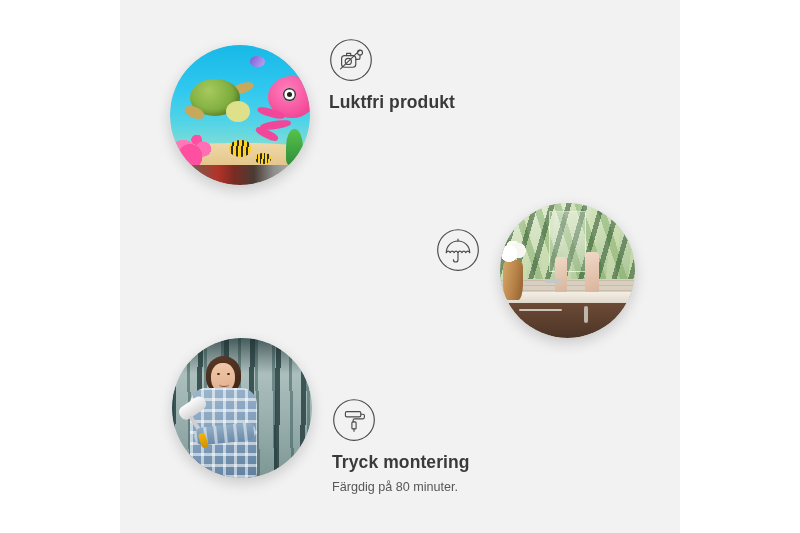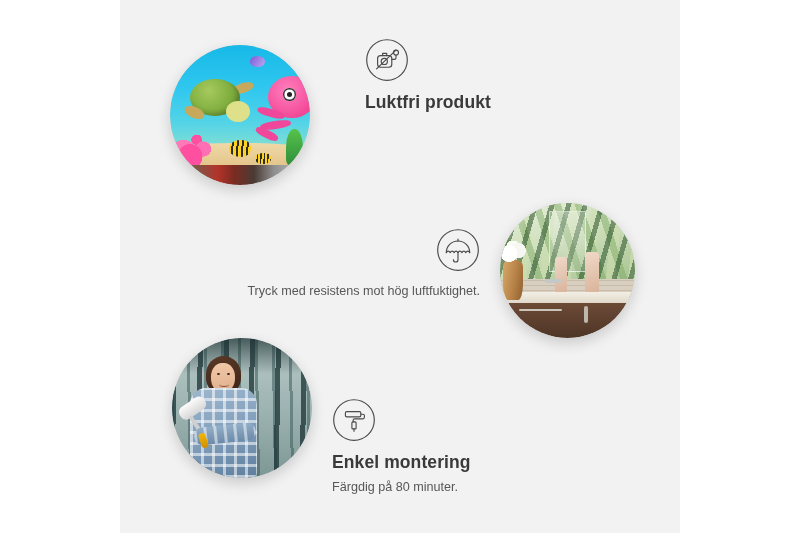--- a/index.html
+++ b/index.html
@@ -299,21 +299,21 @@
           <div class="sand"></div>
           <div class="seaweed"></div>
           <div class="coral"></div>
           <div class="fishA"></div>
           <div class="fishB"></div>
           <div class="strip"></div>
         </div>
       </div>
     </div>
 
-    <div class="feature align-left" style="left:209px; top:38px; width:295px;margin-left:36px;">
+    <div class="feature align-left" style="left:209px; top:38px; width:295px;">
       <span class="icon-wrap">
         <svg viewBox="0 0 44 44" fill="none" stroke="#4a4a4a" stroke-width="1.15" stroke-linecap="round" stroke-linejoin="round">
           <circle cx="22" cy="22" r="20.3"></circle>
           <path d="M15.6 17.6h8.2a3 3 0 0 1 3 3v5.6a3 3 0 0 1-3 3h-8.2a3 3 0 0 1-3-3v-5.6a3 3 0 0 1 3-3z"></path>
           <path d="M17.6 17.6v-2.3h4.1v2.3"></path>
           <path d="M26.8 21.4h2.6a1.6 1.6 0 0 0 1.6-1.6v-2.3"></path>
           <circle cx="31" cy="14.6" r="2.5"></circle>
           <circle cx="19.3" cy="23.4" r="3.1"></circle>
           <path d="M11.6 30.8 30.9 12.2"></path>
         </svg>
@@ -341,21 +341,20 @@
     <div class="feature align-right" style="left:95px; top:228px; width:265px;">
       <span class="icon-wrap">
         <svg viewBox="0 0 44 44" fill="none" stroke="#4a4a4a" stroke-width="1.15" stroke-linecap="round" stroke-linejoin="round">
           <circle cx="22" cy="22" r="20.3"></circle>
           <path d="M10.3 24.6c0-6.4 5.2-11.6 11.7-11.6s11.7 5.2 11.7 11.6"></path>
           <path d="M10.3 24.6c1.1-2 2.8-2 3.9 0 1.1-2 2.8-2 3.9 0 1.1-2 2.8-2 3.9 0 1.1-2 2.8-2 3.9 0 1.1-2 2.8-2 3.9 0 1.1-2 2.8-2 3.9 0"></path>
           <path d="M22 24.6v7.1a2.3 2.3 0 0 1-4.6 0"></path>
           <path d="M22 13v-2"></path>
         </svg>
       </span>
-      <p class="body">Tryck med resistens mot hög luftfuktighet.</p>
     </div>
 
     <div class="photo" style="left:52px; top:338px; width:140px; height:140px;">
       <div class="inner">
         <div class="forest">
           <div class="bg"></div>
           <div class="canopy"></div>
           <div class="hair"></div>
           <div class="face"></div>
           <div class="eyeL"></div>
@@ -373,18 +372,18 @@
     <div class="feature align-left" style="left:212px; top:398px; width:280px;">
       <span class="icon-wrap">
         <svg viewBox="0 0 44 44" fill="none" stroke="#4a4a4a" stroke-width="1.15" stroke-linecap="round" stroke-linejoin="round">
           <circle cx="22" cy="22" r="20.3"></circle>
           <rect x="13.4" y="13.6" width="15.4" height="5.3" rx="1.3"></rect>
           <path d="M28.8 16.2h2.1a1.5 1.5 0 0 1 1.5 1.5v1.6a1.5 1.5 0 0 1-1.5 1.5h-8.3a1.4 1.4 0 0 0-1.4 1.4v1.7"></path>
           <rect x="19.9" y="23.9" width="4.2" height="7" rx="1"></rect>
           <path d="M22 30.9v2.4"></path>
         </svg>
       </span>
-      <p class="headline">Enkel montering</p>
+      <p class="headline">Tryck montering</p>
       <p class="body">Färgdig på 80 minuter.</p>
     </div>
 
   </div>
 </div>
 
 </body></html>

